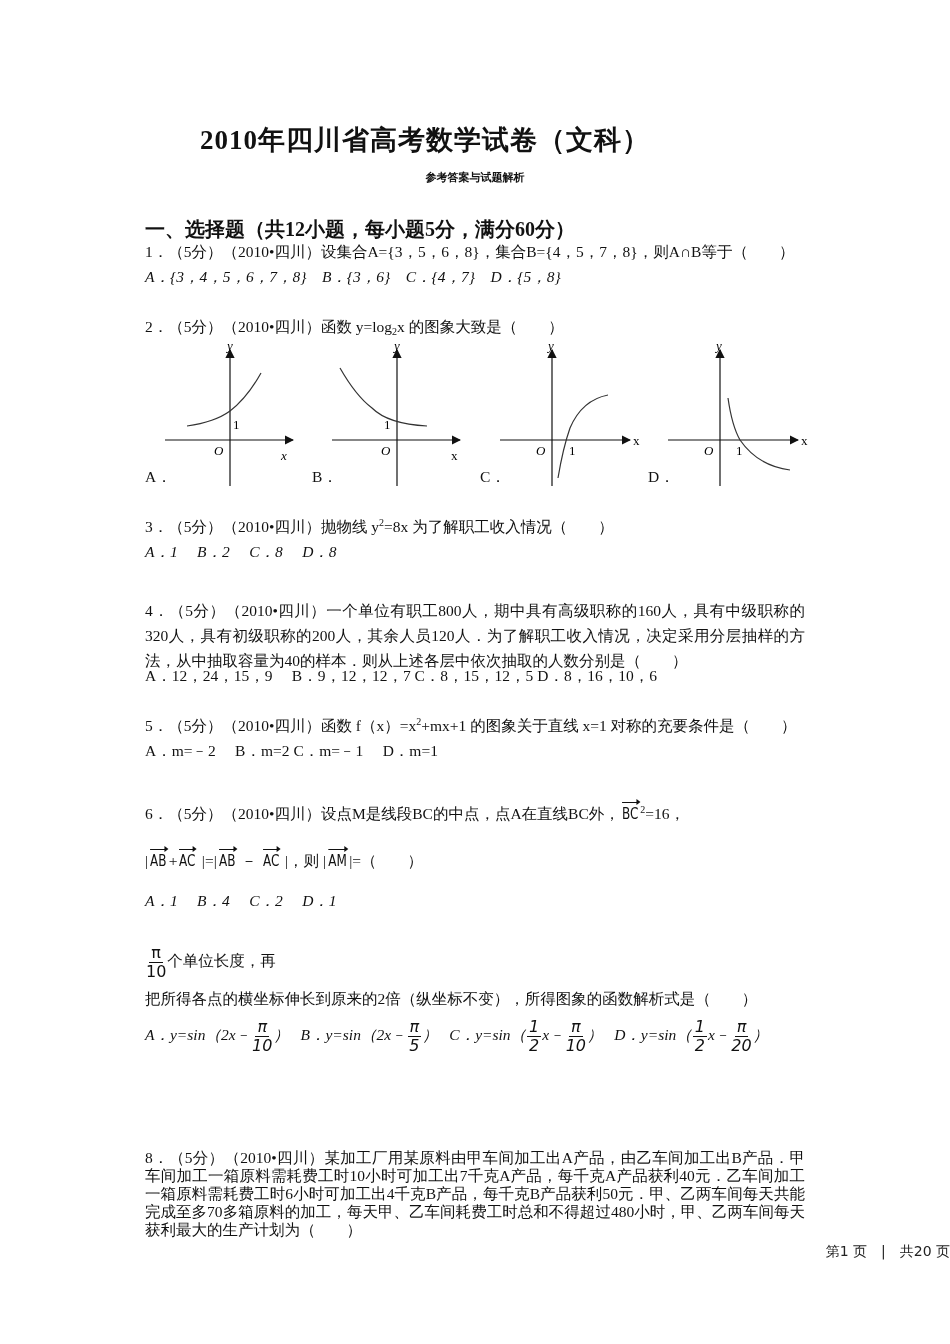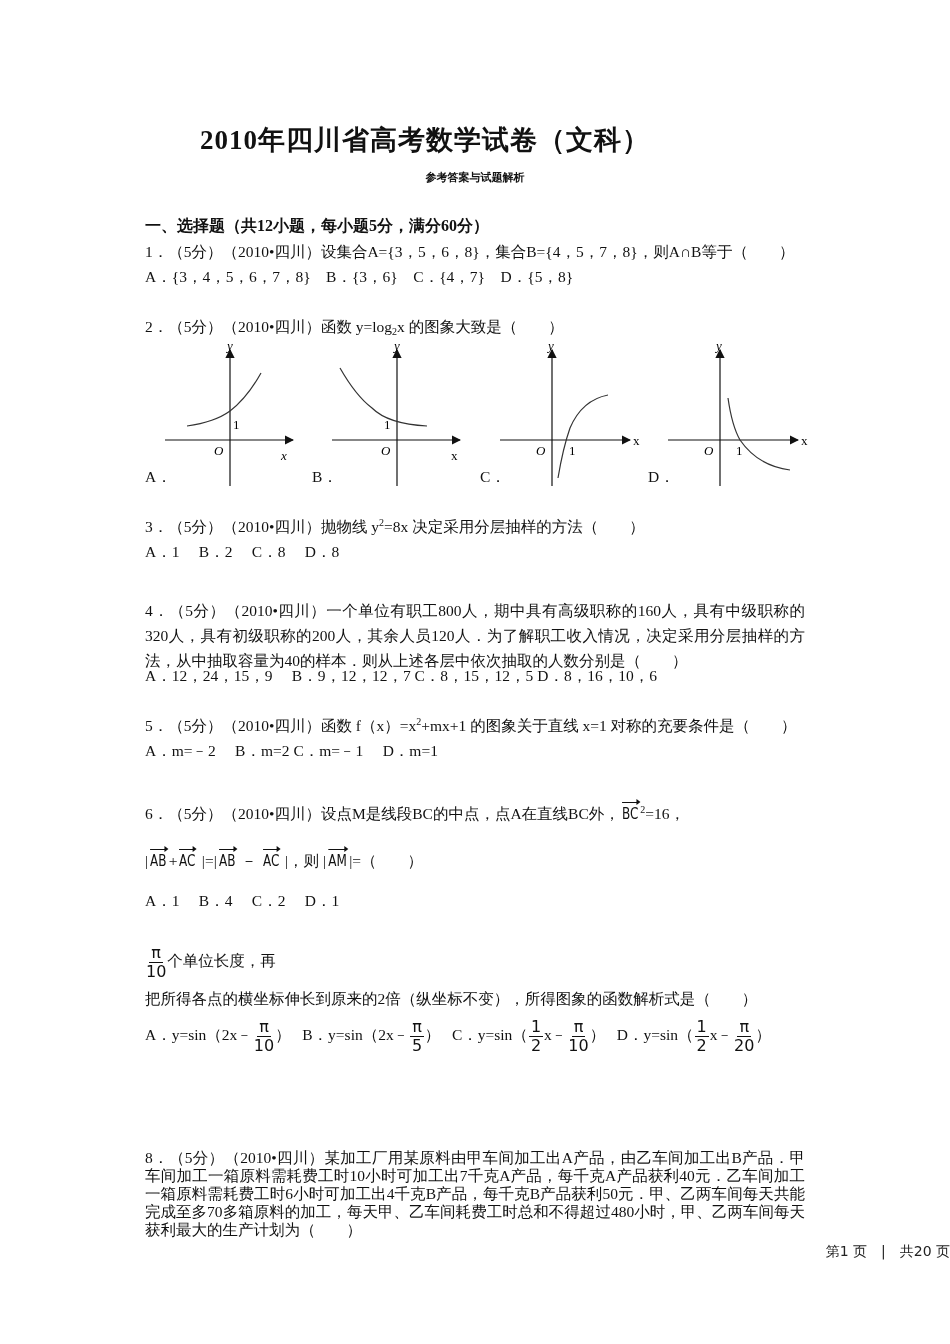--- a/index.html
+++ b/index.html
@@ -2,26 +2,26 @@
 <html><head>
 <meta charset="utf-8">
 <style>
   html, body { margin: 0; padding: 0; background: #ffffff; }
   body { width: 950px; height: 1344px; position: relative; overflow: hidden;
          font-family: "Liberation Serif", "DejaVu Serif", serif; color: #111; }
   .abs { position: absolute; }
   .title { left: 0; width: 850px; top: 122px; text-align: center; font-size: 27px; font-weight: bold; letter-spacing: 1px; }
   .subtitle { left: 0; width: 950px; top: 170px; text-align: center; font-size: 11px; font-weight: bold;
               font-family: Liberation Serif, serif; }
-  .section { left: 145px; top: 216px; font-size: 16px; font-weight: bold; }
+  .section { left: 145px; top: 216px; font-size: 20px; font-weight: bold; }
   .line { left: 145px; font-size: 15.5px; line-height: 20px; white-space: nowrap; }
   .q-wide { width: 660px; white-space: normal; line-height: 25px; text-align: justify; margin-top: 8px; }
   sup { font-size: 10px; vertical-align: 6px; line-height: 0; }
   sub { font-size: 10px; vertical-align: -3px; line-height: 0; }
-  .opt { display: inline-block; }
+  .opt { display: inline-block; font-style: italic; }
   .frac { display: inline-flex; flex-direction: column; align-items: center; vertical-align: middle;
           font-family: "DejaVu Sans", sans-serif; font-size: 16px; line-height: 18px; margin: 0 1px; }
   .frac .num { border-bottom: 1px solid #111; padding: 0 2px; }
   .vec { position: relative; display: inline-block; font-family: "DejaVu Sans", sans-serif; font-size: 15px; transform: scaleX(0.8); }
   .vec::before { content: ""; position: absolute; left: 0; right: 0; top: -2px; border-top: 1.3px solid #111; }
   .vec::after { content: ""; position: absolute; right: -2px; top: -5px; border-left: 5px solid #111;
                 border-top: 3px solid transparent; border-bottom: 3px solid transparent; }
   .graph-label { font-size: 15.5px; }
   svg text { font-family: "Liberation Serif", serif; }
   .footer { left: 0; width: 950px; top: 1243px; text-align: right; font-size: 14px;
@@ -90,21 +90,21 @@
   <line x1="52" y1="148" x2="52" y2="12" stroke="#111" stroke-width="1.2" marker-end="url(#arr)"></line>
   <line x1="0" y1="102" x2="130" y2="102" stroke="#111" stroke-width="1.2" marker-end="url(#arr)"></line>
   <path d="M60,60 Q64,88 72,102 Q90,128 122,132" fill="none" stroke="#333" stroke-width="1.2"></path>
   <text x="48" y="12" font-size="13" font-style="italic">y</text>
   <text x="133" y="107" font-size="13">x</text>
   <text x="36" y="117" font-size="13" font-style="italic">O</text>
   <text x="68" y="117" font-size="13">1</text>
 </svg>
 
 <div class="abs line" style="top:517px">
-  <span>3．（5分）（2010•四川）抛物线 y</span><sup>2</sup><span>=8x 决定采用分层抽样的方法（　　）</span>
+  <span>3．（5分）（2010•四川）抛物线 y</span><sup>2</sup><span>=8x 为了解职工收入情况（　　）</span>
 </div>
 <div class="abs line" style="top:542px">
   <span class="opt">A．1</span>&nbsp;&nbsp;&nbsp;&nbsp;
   <span class="opt">B．2</span>&nbsp;&nbsp;&nbsp;&nbsp;
   <span class="opt">C．8</span>&nbsp;&nbsp;&nbsp;&nbsp;
   <span class="opt">D．8</span>
 </div>
 
 <div class="abs line q-wide" style="top:590px">4．（5分）（2010•四川）一个单位有职工800人，期中具有高级职称的160人，具有中级职称的320人，具有初级职称的200人，其余人员120人．为了解职工收入情况，决定采用分层抽样的方法，从中抽取容量为40的样本．则从上述各层中依次抽取的人数分别是（　　）</div>
 <div class="abs line" style="top:666px">A．12，24，15，9　 B．9，12，12，7 C．8，15，12，5 D．8，16，10，6</div>

